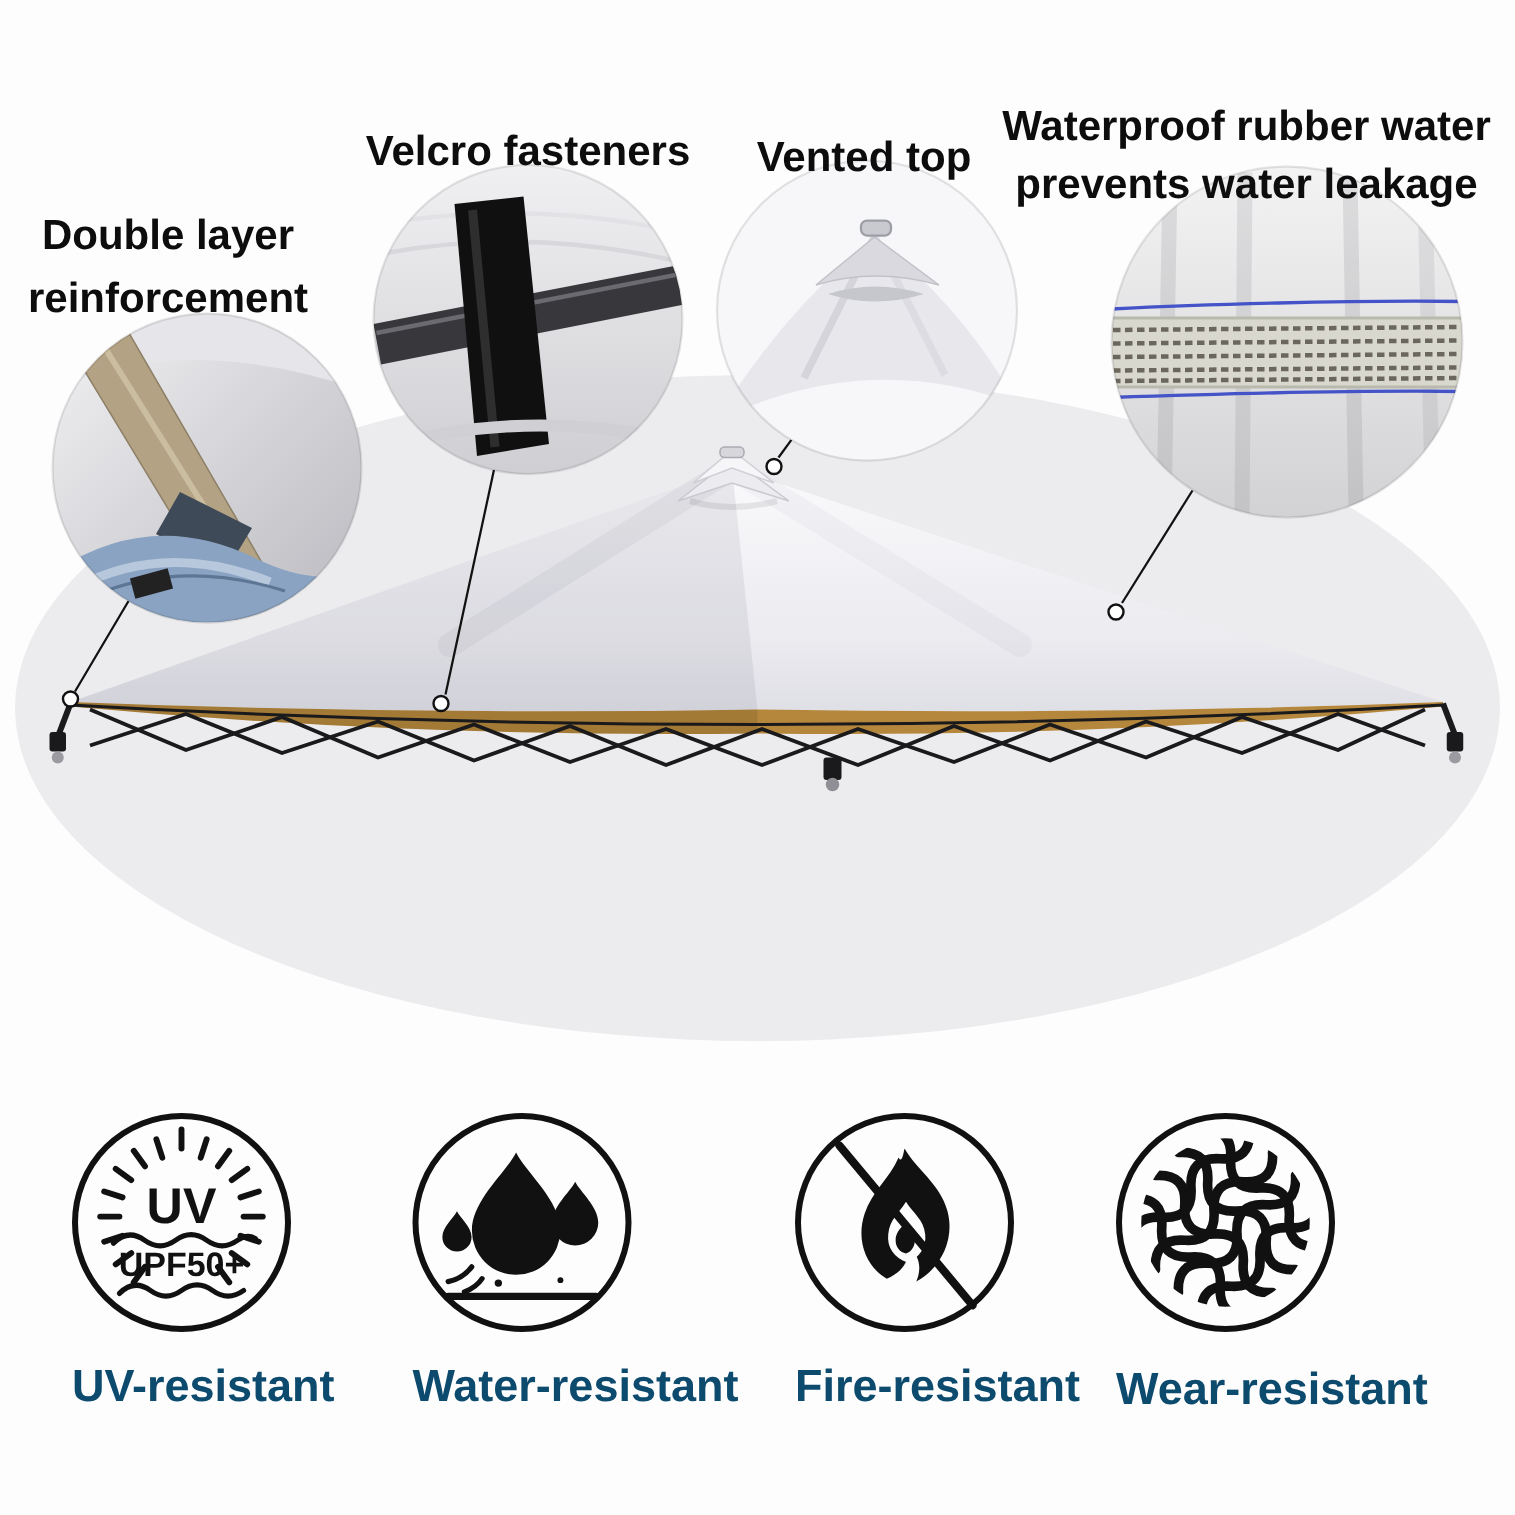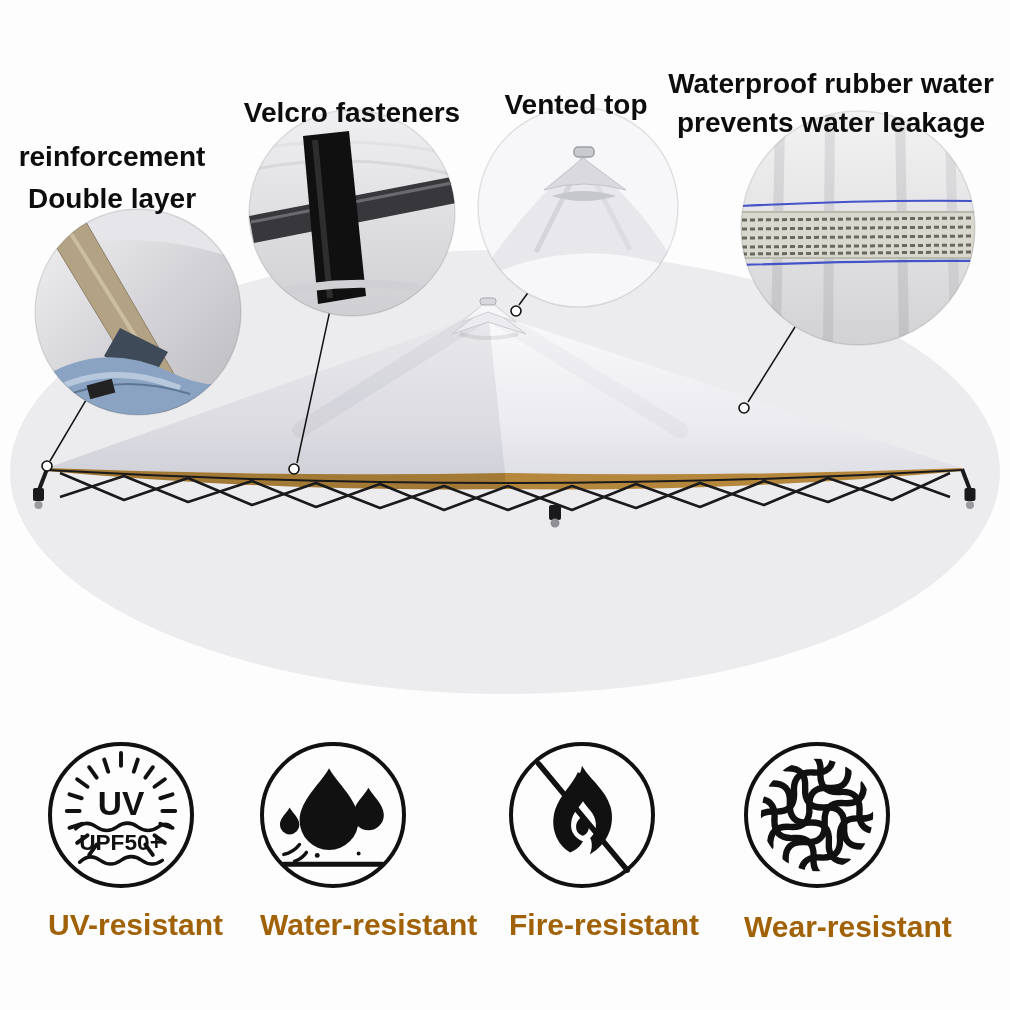--- a/index.html
+++ b/index.html
@@ -3,21 +3,21 @@
 <meta charset="utf-8">
 <style>
   html,body{margin:0;padding:0;background:#fdfdfd;font-family:"Liberation Sans",sans-serif;}
   .stage{position:relative;width:1010px;height:1010px;overflow:hidden;background:#fdfdfd;}
   svg.scene{position:absolute;left:0;top:0;display:block;}
   .note{position:absolute;font-weight:bold;color:#0d0d0d;font-size:28px;line-height:1.5;text-align:center;}
   .note .ln{display:block;}
   .feature{position:absolute;top:742px;width:230px;display:flex;flex-direction:column;align-items:flex-start;gap:20px;}
   .feature-circle{width:146px;height:146px;border:4px solid #111;border-radius:50%;box-sizing:border-box;
                   display:flex;align-items:center;justify-content:center;background:transparent;}
-  .feature-label{font-size:30px;font-weight:bold;color:#a16207;white-space:nowrap;}
+  .feature-label{font-size:30px;font-weight:bold;color:#0c4a6e;white-space:nowrap;}
   svg text{font-family:"Liberation Sans",sans-serif;}
 </style>
 </head>
 <body>
 
 <div class="stage">
 
   <svg class="scene" width="1010" height="1010" viewBox="0 0 1010 1010">
     <defs>
       <linearGradient id="gCanopy" x1="0" y1="0" x2="0" y2="1">
@@ -157,24 +157,24 @@
 
     <g fill="none" stroke="rgba(0,0,0,0.10)" stroke-width="1.5">
       <circle cx="138" cy="312" r="103"></circle>
       <circle cx="352" cy="213" r="103"></circle>
       <circle cx="578" cy="207" r="100"></circle>
       <circle cx="858" cy="228" r="117"></circle>
     </g>
   </svg>
 
   <div class="note" style="left:8px;top:136px;width:208px;">
+    <span class="ln">Double layer</span>
     <span class="ln">reinforcement</span>
-    <span class="ln">Double layer</span>
-  </div>
-  <div class="note" style="left:197px;top:92px;width:310px;">Velcro fasteners</div>
+  </div>
+  <div class="note" style="left:197px;top:80px;width:310px;">Velcro fasteners</div>
   <div class="note" style="left:421px;top:84px;width:310px;">Vented top</div>
   <div class="note" style="left:655px;top:64px;width:352px;line-height:1.4;">
     <span class="ln">Waterproof rubber water</span>
     <span class="ln">prevents water leakage</span>
   </div>
 
   <div class="feature" style="left:48px;">
     <div class="feature-circle">
       <svg width="134" height="134" viewBox="-68 -68 136 136">
         <g stroke="#111" stroke-width="4" stroke-linecap="round">
@@ -198,41 +198,41 @@
         </g>
         <text x="0" y="0" text-anchor="middle" font-size="34" font-weight="bold" fill="#111">UV</text>
         <path d="M-46,14 C-39,7 -32,7 -25,12 C-18,17 -11,17 -4,12 C3,7 10,7 17,12 C24,17 31,17 38,12 C43,8.5 47,9 50,11" stroke="#111" stroke-width="3.5" fill="none" stroke-linecap="round"></path>
         <text x="0" y="36" text-anchor="middle" font-size="23" font-weight="bold" fill="#111">UPF50+</text>
         <path d="M-42,48 C-35,41 -28,41 -21,46 C-14,51 -7,51 0,46 C7,41 14,41 21,46 C28,51 35,51 42,46" stroke="#111" stroke-width="3.5" fill="none" stroke-linecap="round"></path>
       </svg>
     </div>
     <div class="feature-label">UV-resistant</div>
   </div>
 
-  <div class="feature" style="left:260px;">
+  <div class="feature" style="left:275px;">
     <div class="feature-circle">
       <svg width="134" height="134" viewBox="-68 -68 136 136">
         <g fill="#111">
           <path transform="translate(-4,-6) scale(1.15)" d="M0,-36 C6,-24 26,-8 26,10 A26,26 0 1 1 -26,10 C-26,-8 -6,-24 0,-36 Z"></path>
           <path transform="translate(36,-6) scale(0.6)" d="M0,-36 C6,-24 26,-8 26,10 A26,26 0 1 1 -26,10 C-26,-8 -6,-24 0,-36 Z"></path>
           <path transform="translate(-44,6) scale(0.38)" d="M0,-36 C6,-24 26,-8 26,10 A26,26 0 1 1 -26,10 C-26,-8 -6,-24 0,-36 Z"></path>
           <circle cx="-16" cy="41" r="2.5"></circle>
             <circle cx="26" cy="39" r="2"></circle>
         </g>
         <g stroke="#111" stroke-width="3.5" fill="none" stroke-linecap="round">
           <path d="M-34,30 Q-40,38 -50,40"></path>
           <path d="M-27,38 Q-31,44 -39,47"></path>
         </g>
         <line x1="-50" y1="50" x2="50" y2="50" stroke="#111" stroke-width="5" stroke-linecap="round"></line>
       </svg>
     </div>
     <div class="feature-label">Water-resistant</div>
   </div>
 
-  <div class="feature" style="left:509px;">
+  <div class="feature" style="left:530px;">
     <div class="feature-circle">
       <svg width="134" height="134" viewBox="-68 -68 136 136">
         <path d="M0,-50 C8,-36 24,-26 29,-8 C34,10 26,30 8,40 C12,30 10,22 2,16 C4,26 -2,34 -12,38 C-26,30 -33,12 -27,-6 C-22,-21 -10,-30 -4,-44 C-2,-40 -1,-45 0,-50 Z" fill="#111"></path>
         <path d="M1,-14 C6,-6 13,-2 14,8 C15,17 10,24 2,27 C-7,24 -12,17 -11,8 C-10,-2 -4,-6 1,-14 Z" fill="#fdfdfd"></path>
         <path d="M1,0 C4,4 7,7 7,12 C7,17 4,20 1,21 C-3,20 -6,17 -6,12 C-6,7 -3,4 1,0 Z" fill="#111"></path>
         <line x1="-44" y1="-52" x2="46" y2="56" stroke="#111" stroke-width="5.5" stroke-linecap="round"></line>
       </svg>
     </div>
     <div class="feature-label">Fire-resistant</div>
   </div>

